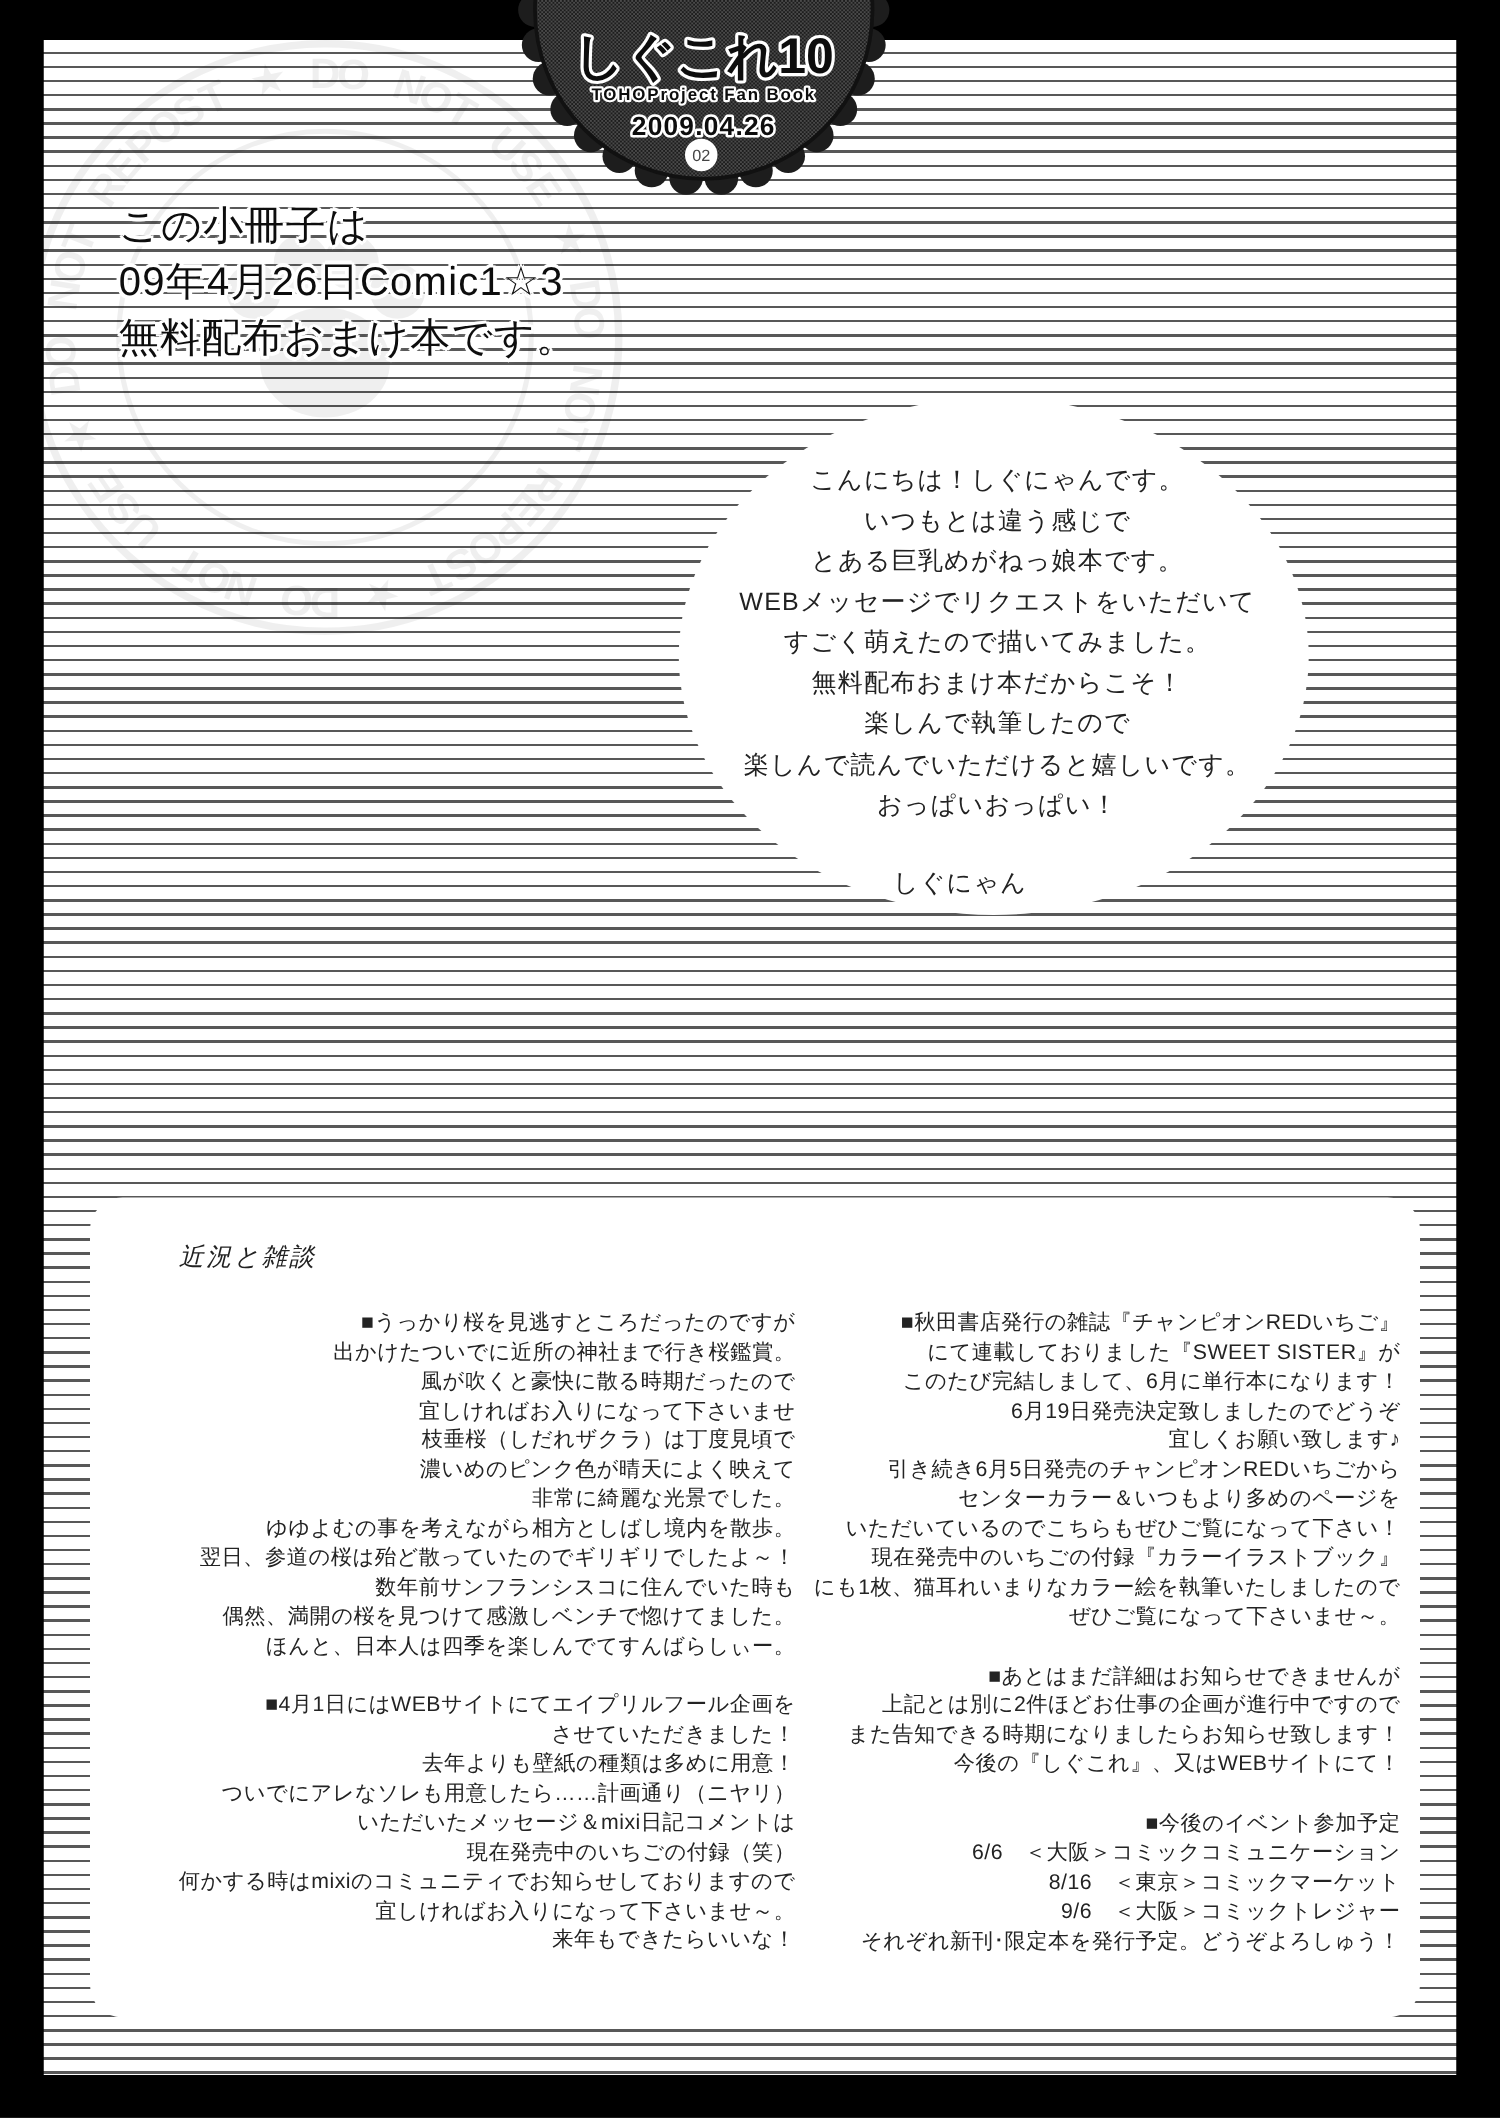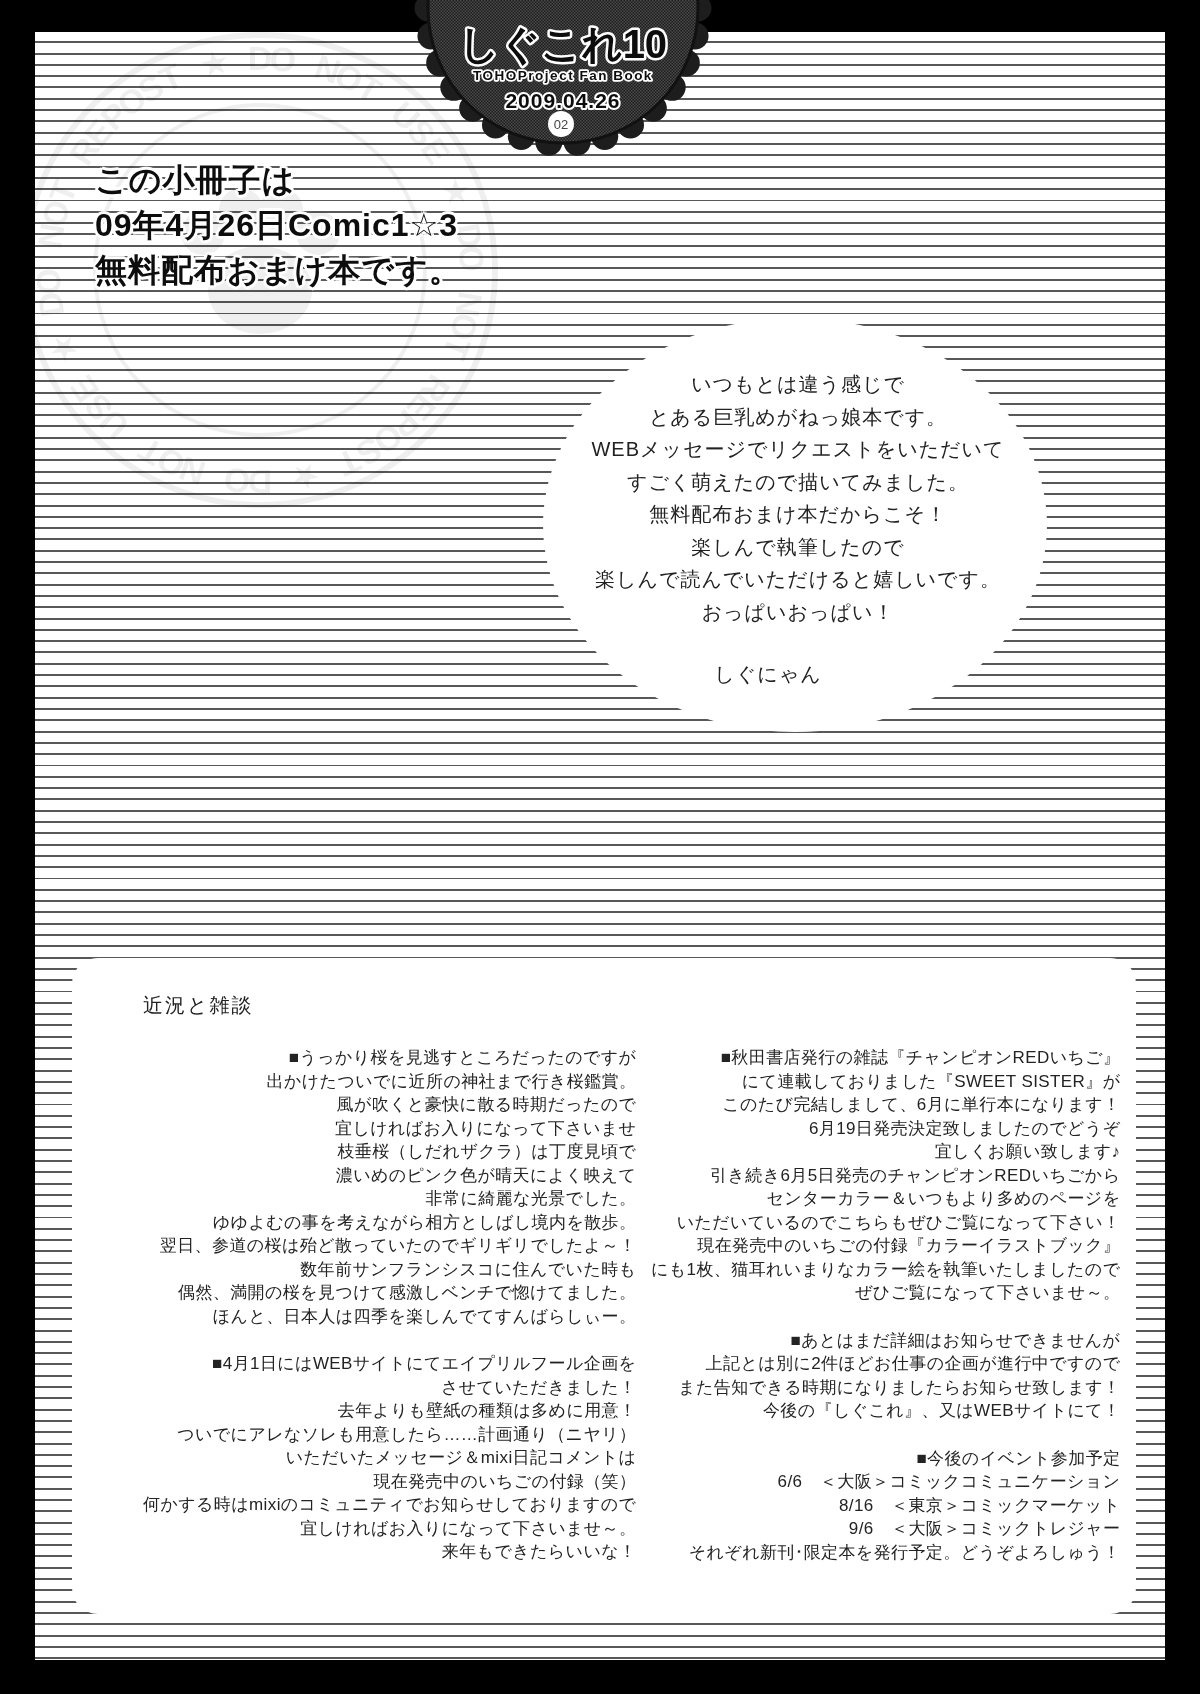--- a/index.html
+++ b/index.html
@@ -3,35 +3,35 @@
 <meta charset="utf-8">
 <style>
   html,body{margin:0;padding:0;background:#333;}
   .page{position:relative;width:1200px;height:1694px;background:#000;overflow:hidden;margin:0 auto;
         font-family:"Liberation Sans","DejaVu Sans",sans-serif;}
   .inner{position:absolute;left:35px;top:32px;width:1130px;height:1628px;
          background:repeating-linear-gradient(to bottom,#ffffff 0px,#ffffff 9.3px,#585858 9.3px,#585858 11.3px);}
   
   .wm{position:absolute;left:-25px;top:-12px;z-index:1;opacity:0.06;pointer-events:none;}
   
-  .notice{position:absolute;left:60px;top:126px;z-index:3;color:#0d0d0d;font-weight:bold;
+  .notice{position:absolute;left:60px;top:126px;z-index:3;color:#0d0d0d;font-weight:normal;
           font-size:32px;line-height:45px;letter-spacing:1px;white-space:nowrap;
           text-shadow:-2px -2px 0 #fff,2px -2px 0 #fff,-2px 2px 0 #fff,2px 2px 0 #fff,
                       0 -3px 0 #fff,0 3px 0 #fff,-3px 0 0 #fff,3px 0 0 #fff,0 0 5px #fff;}
   
   .bubble{position:absolute;left:508px;top:286px;width:504px;height:414px;background:#fff;
           border-radius:50%;z-index:2;}
   .bubble-text{position:absolute;left:478px;top:336px;width:570px;z-index:3;color:#222;
                font-size:20px;line-height:32.5px;letter-spacing:1px;text-align:center;white-space:nowrap;}
   .bubble-text .tline{height:32.5px;}
   .signature{margin-top:30px;padding-right:60px;}
   
   .infobox{position:absolute;left:37px;top:926px;width:1064px;height:656px;background:#fff;
            border-radius:26px;z-index:2;}
-  .box-heading{position:absolute;left:71px;top:34px;font-size:20px;color:#222;letter-spacing:2px;}
+  .box-heading{position:absolute;left:71px;top:34px;font-size:20px;color:#222;letter-spacing:2px;font-style:italic;}
   .col{position:absolute;top:88px;color:#232323;font-size:17px;line-height:23.5px;
        letter-spacing:0.4px;white-space:nowrap;}
   .col-left{left:71px;}
   .col-right{left:579px;}
   .col .para{margin:0 0 24px 0;text-align:right;}
   .col .tline{height:23.5px;}
   
   .doily{position:absolute;left:403px;top:0;z-index:5;}
 </style>
 </head>
@@ -116,20 +116,21 @@
 
     <div class="notice">
         <div class="tline">この小冊子は</div>
         <div class="tline">09年4月26日Comic1☆3</div>
         <div class="tline">無料配布おまけ本です。</div>
       </div>
 
     <div class="bubble"></div>
     <div class="bubble-text">
       <div>
+          <div class="tline">こんにちは！しぐにゃんです。</div>
           <div class="tline">いつもとは違う感じで</div>
           <div class="tline">とある巨乳めがねっ娘本です。</div>
           <div class="tline">WEBメッセージでリクエストをいただいて</div>
           <div class="tline">すごく萌えたので描いてみました。</div>
           <div class="tline">無料配布おまけ本だからこそ！</div>
           <div class="tline">楽しんで執筆したので</div>
           <div class="tline">楽しんで読んでいただけると嬉しいです。</div>
           <div class="tline">おっぱいおっぱい！</div>
         </div>
       <div class="signature">しぐにゃん</div>

